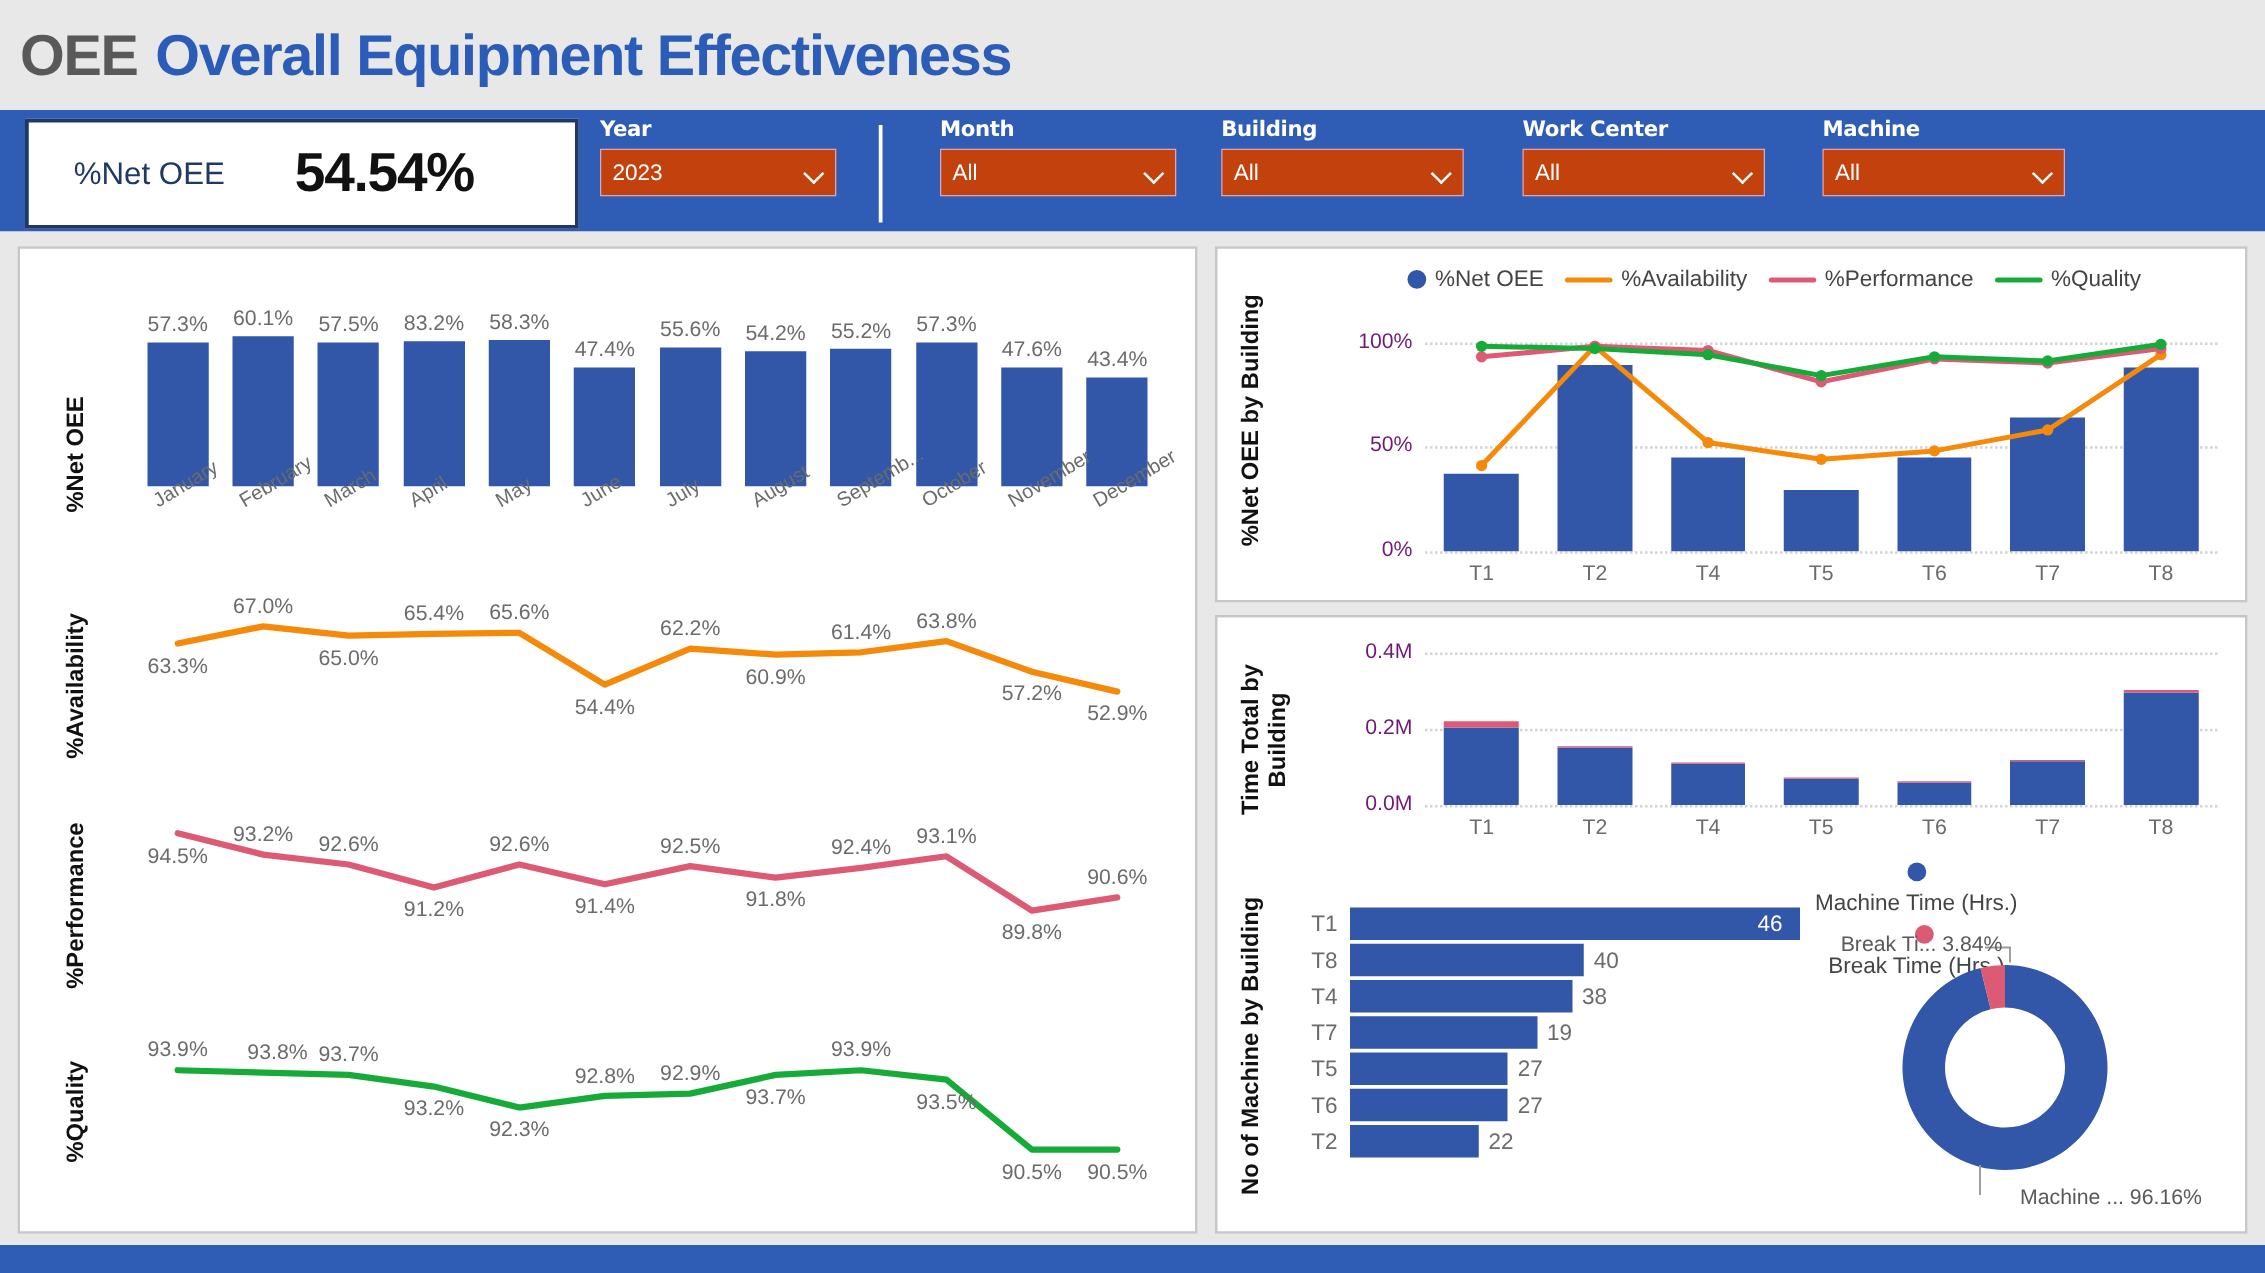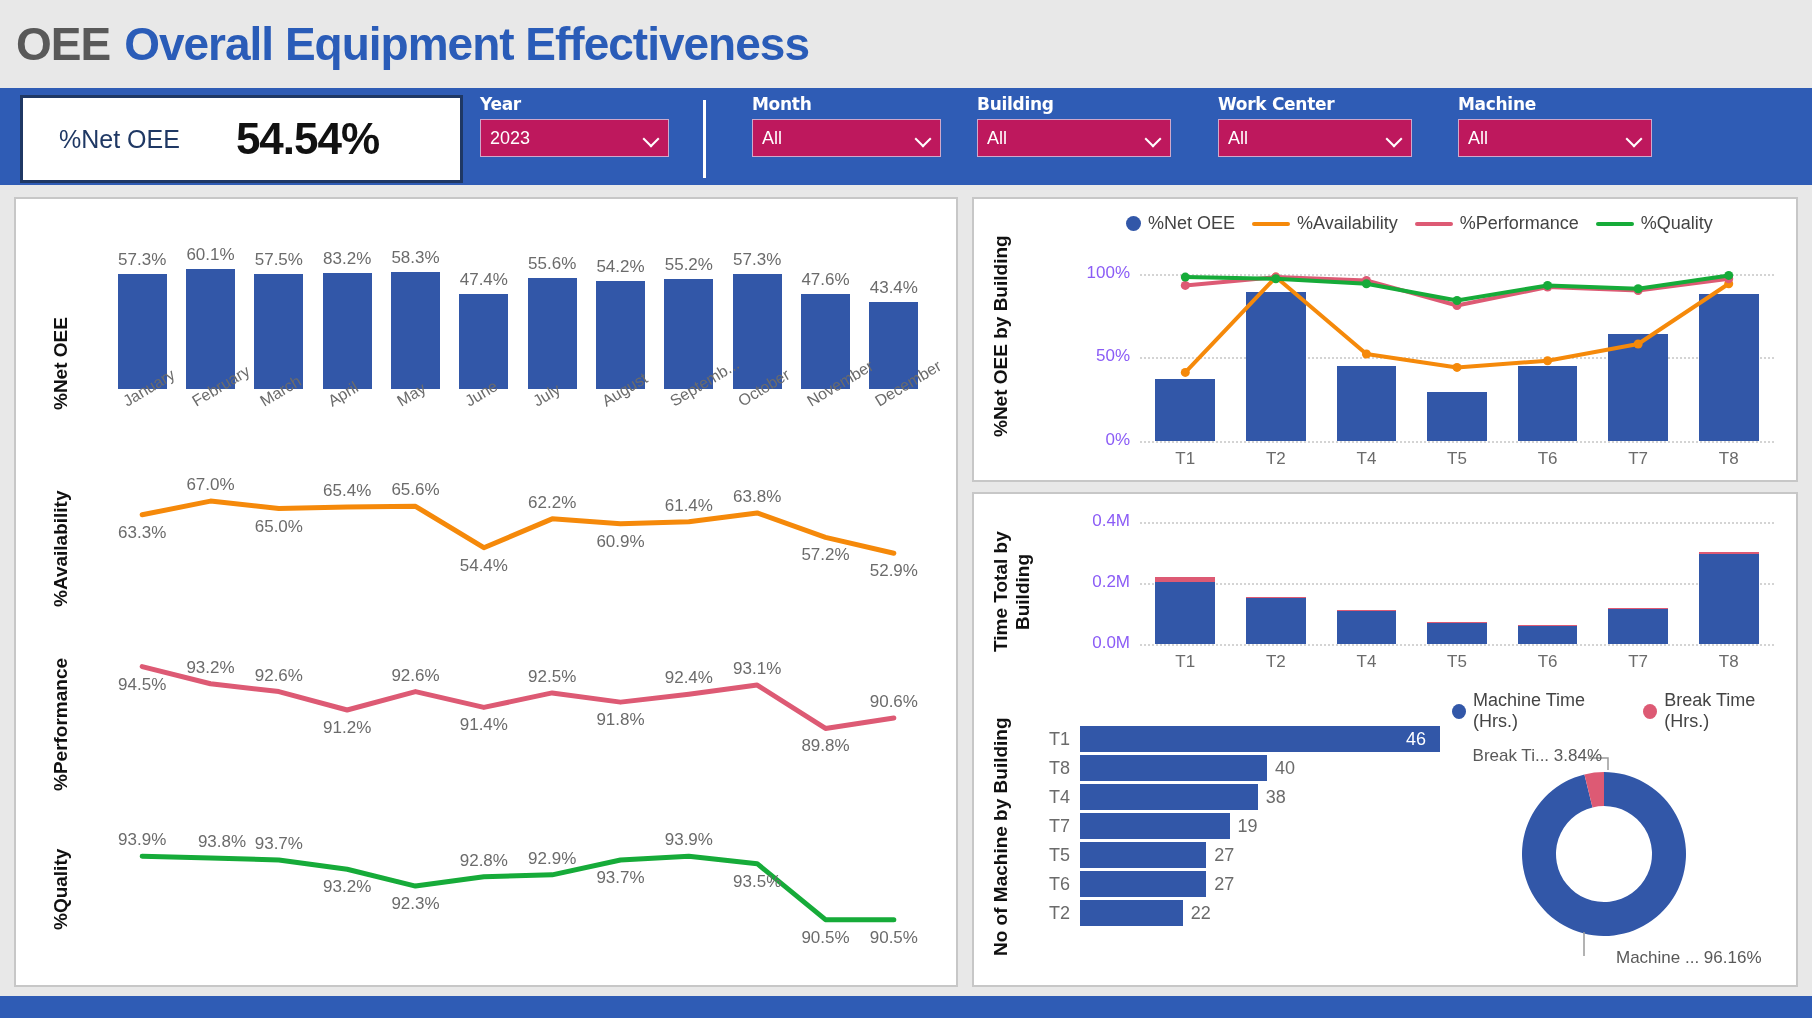--- a/index.html
+++ b/index.html
@@ -36,21 +36,21 @@
   .divider-vert {
     position: absolute; left: 703px; top: 12px; width: 3px; height: 78px; background: #fff;
   }
   .slicer { position: absolute; top: 6px; }
   .slicer-label {
     font-size: 17px; font-weight: bold; color: #fff;
     font-family: "DejaVu Sans", sans-serif; letter-spacing: -0.3px;
     margin-bottom: 5px;
   }
   .slicer-box {
-    background: #be185d; border: 1px solid #cfa8cb;
+    background: #c2410c; border: 1px solid #cfa8cb;
     height: 38px; display: flex; align-items: center;
     justify-content: space-between; padding: 0 9px;
   }
   .slicer-value { font-size: 18px; color: #fff; }
   .chev { width: 15px; height: 15px; position: relative; }
   .chev::before {
     content: ""; position: absolute; left: 1px; top: 2px;
     width: 10px; height: 10px;
     border-right: 2px solid #fff; border-bottom: 2px solid #fff;
     transform: rotate(45deg);
@@ -71,21 +71,21 @@
     writing-mode: vertical-rl; transform: rotate(180deg);
     text-align: center;
   }
   .dlabel { position: absolute; font-size: 17px; color: #6b6b6b; white-space: nowrap; }
   .bar { position: absolute; background: #3257a8; }
   .xtick-rot {
     position: absolute; font-size: 16px; color: #6b6b6b;
     transform: rotate(-31deg); transform-origin: left top; white-space: nowrap;
   }
   .xtick { position: absolute; font-size: 17px; color: #6b6b6b; text-align: center; }
-  .ytick { position: absolute; font-size: 17px; color: #8b5cf6; text-align: right; }
+  .ytick { position: absolute; font-size: 17px; color: #701a75; text-align: right; }
   .gridline { position: absolute; border-top: 2px dotted #d4d4d4; }
   .legend-row {
     position: absolute; display: flex; align-items: center; gap: 7px; font-size: 18px; color: #444;
   }
   .legend-dot { width: 15px; height: 15px; border-radius: 50%; display: inline-block; }
   .legend-line { width: 38px; height: 4px; display: inline-block; border-radius: 2px;}
   .hbar-label { position: absolute; font-size: 18px; color: #6b6b6b; text-align: right; }
   .hbar { position: absolute; background: #3257a8; height: 26px; }
   .hbar-val { position: absolute; font-size: 18px; color: #6b6b6b; }
   .hbar-val-in { position: absolute; font-size: 18px; color: #fff; }
@@ -344,21 +344,21 @@
           <div style="position:absolute; left:433.68285714285713px; top:117.40952380952382px; width:59.777142857142856px; height:0.914285714285711px; background:#dd5a74;"></div>
           <div class="xtick" style="left:418.2857142857143px; top:144px; width:90.57142857142857px;">T6</div>
           <div class="bar" style="left:524.2542857142857px; top:100.95238095238095px; width:59.777142857142856px; height:35.04761904761905px;"></div>
           <div style="position:absolute; left:524.2542857142857px; top:100.34285714285714px; width:59.777142857142856px; height:0.6095238095238074px; background:#dd5a74;"></div>
           <div class="xtick" style="left:508.85714285714283px; top:144px; width:90.57142857142857px;">T7</div>
           <div class="bar" style="left:614.8257142857143px; top:46.0952380952381px; width:59.777142857142856px; height:89.9047619047619px;"></div>
           <div style="position:absolute; left:614.8257142857143px; top:44.26666666666668px; width:59.777142857142856px; height:1.828571428571422px; background:#dd5a74;"></div>
           <div class="xtick" style="left:599.4285714285714px; top:144px; width:90.57142857142857px;">T8</div>
         </div>
 
-      <div class="legend-row" style="left:478px; top:196px;">
+      <div class="legend-row" style="left:478px; top:196px;flex-direction:column;">
         <span class="legend-dot" style="background:#3257a8"></span>
         <span>Machine Time (Hrs.)</span>
         <span class="legend-dot" style="background:#dd5a74; margin-left:12px;"></span>
         <span>Break Time (Hrs.)</span>
       </div>
 
       <div id="plot-machines" style="position:absolute; left:60px; top:232px; width:420px; height:210px;">
           <div class="hbar-label" style="left:0; top:3px; width:36px;">T1</div>
           <div class="hbar" style="left:46px; top:0px; width:360px;"></div>
           <div class="hbar-val-in" style="left:372px; top:3px;">46</div>

